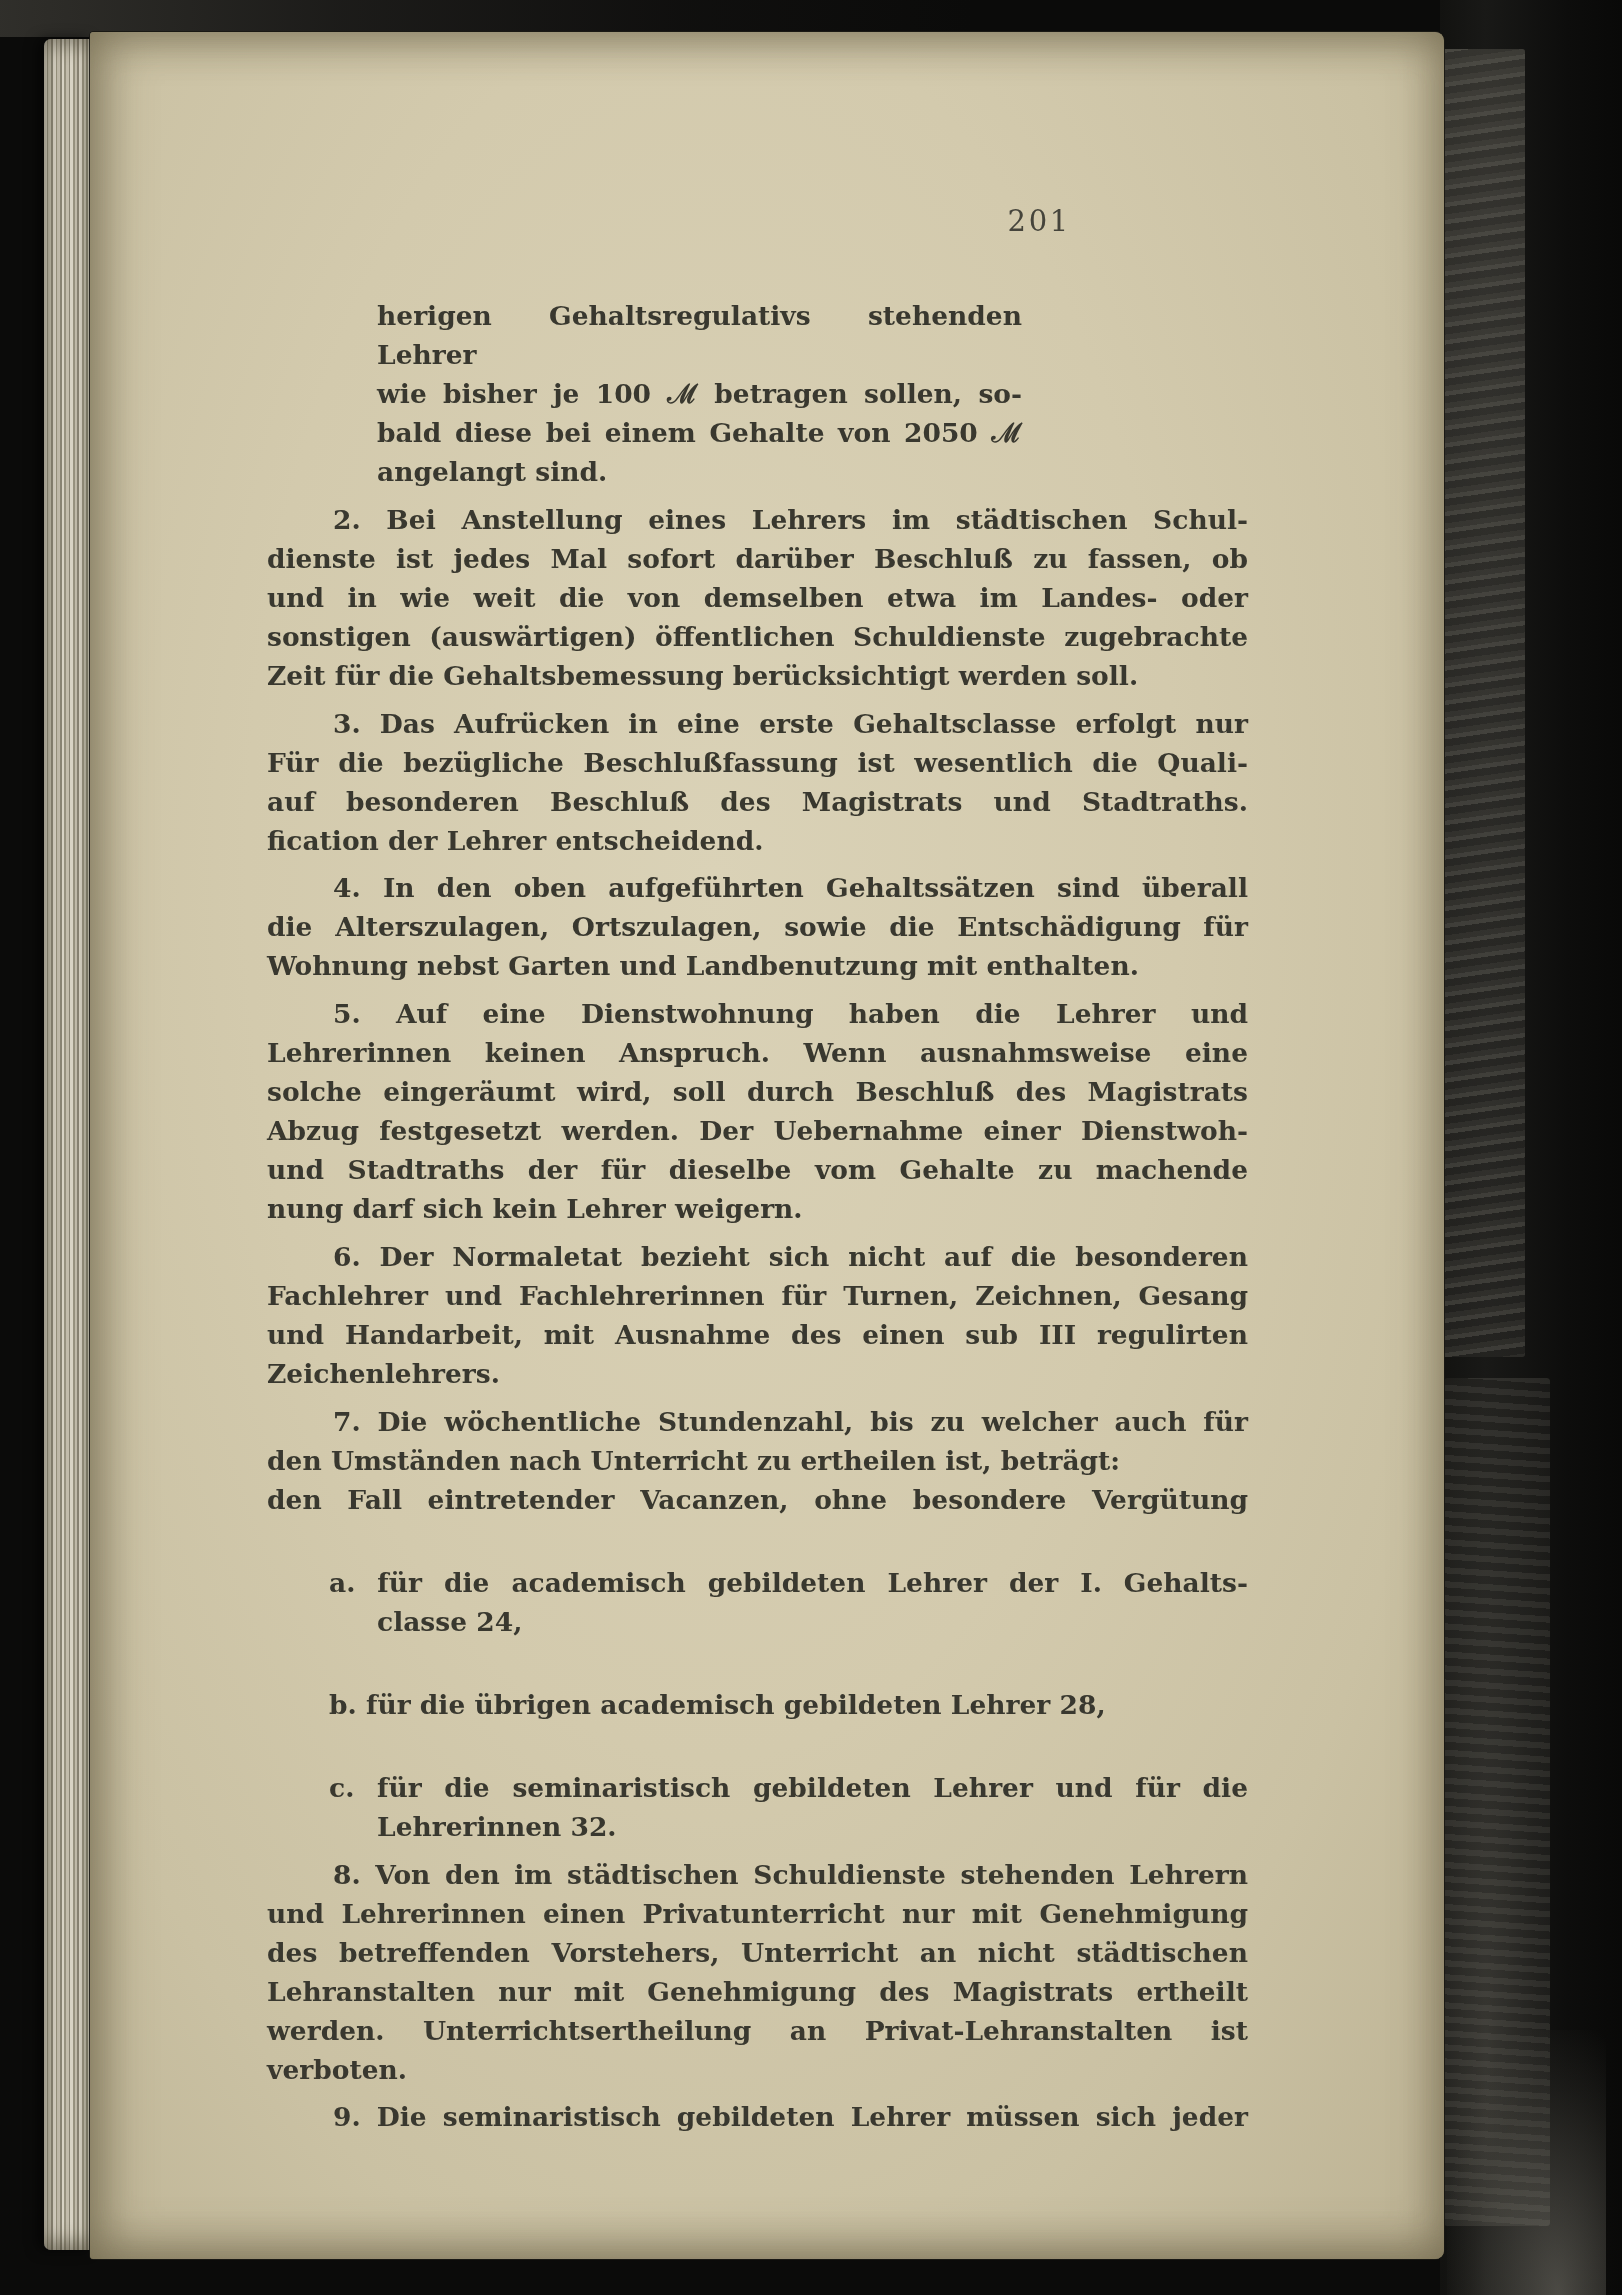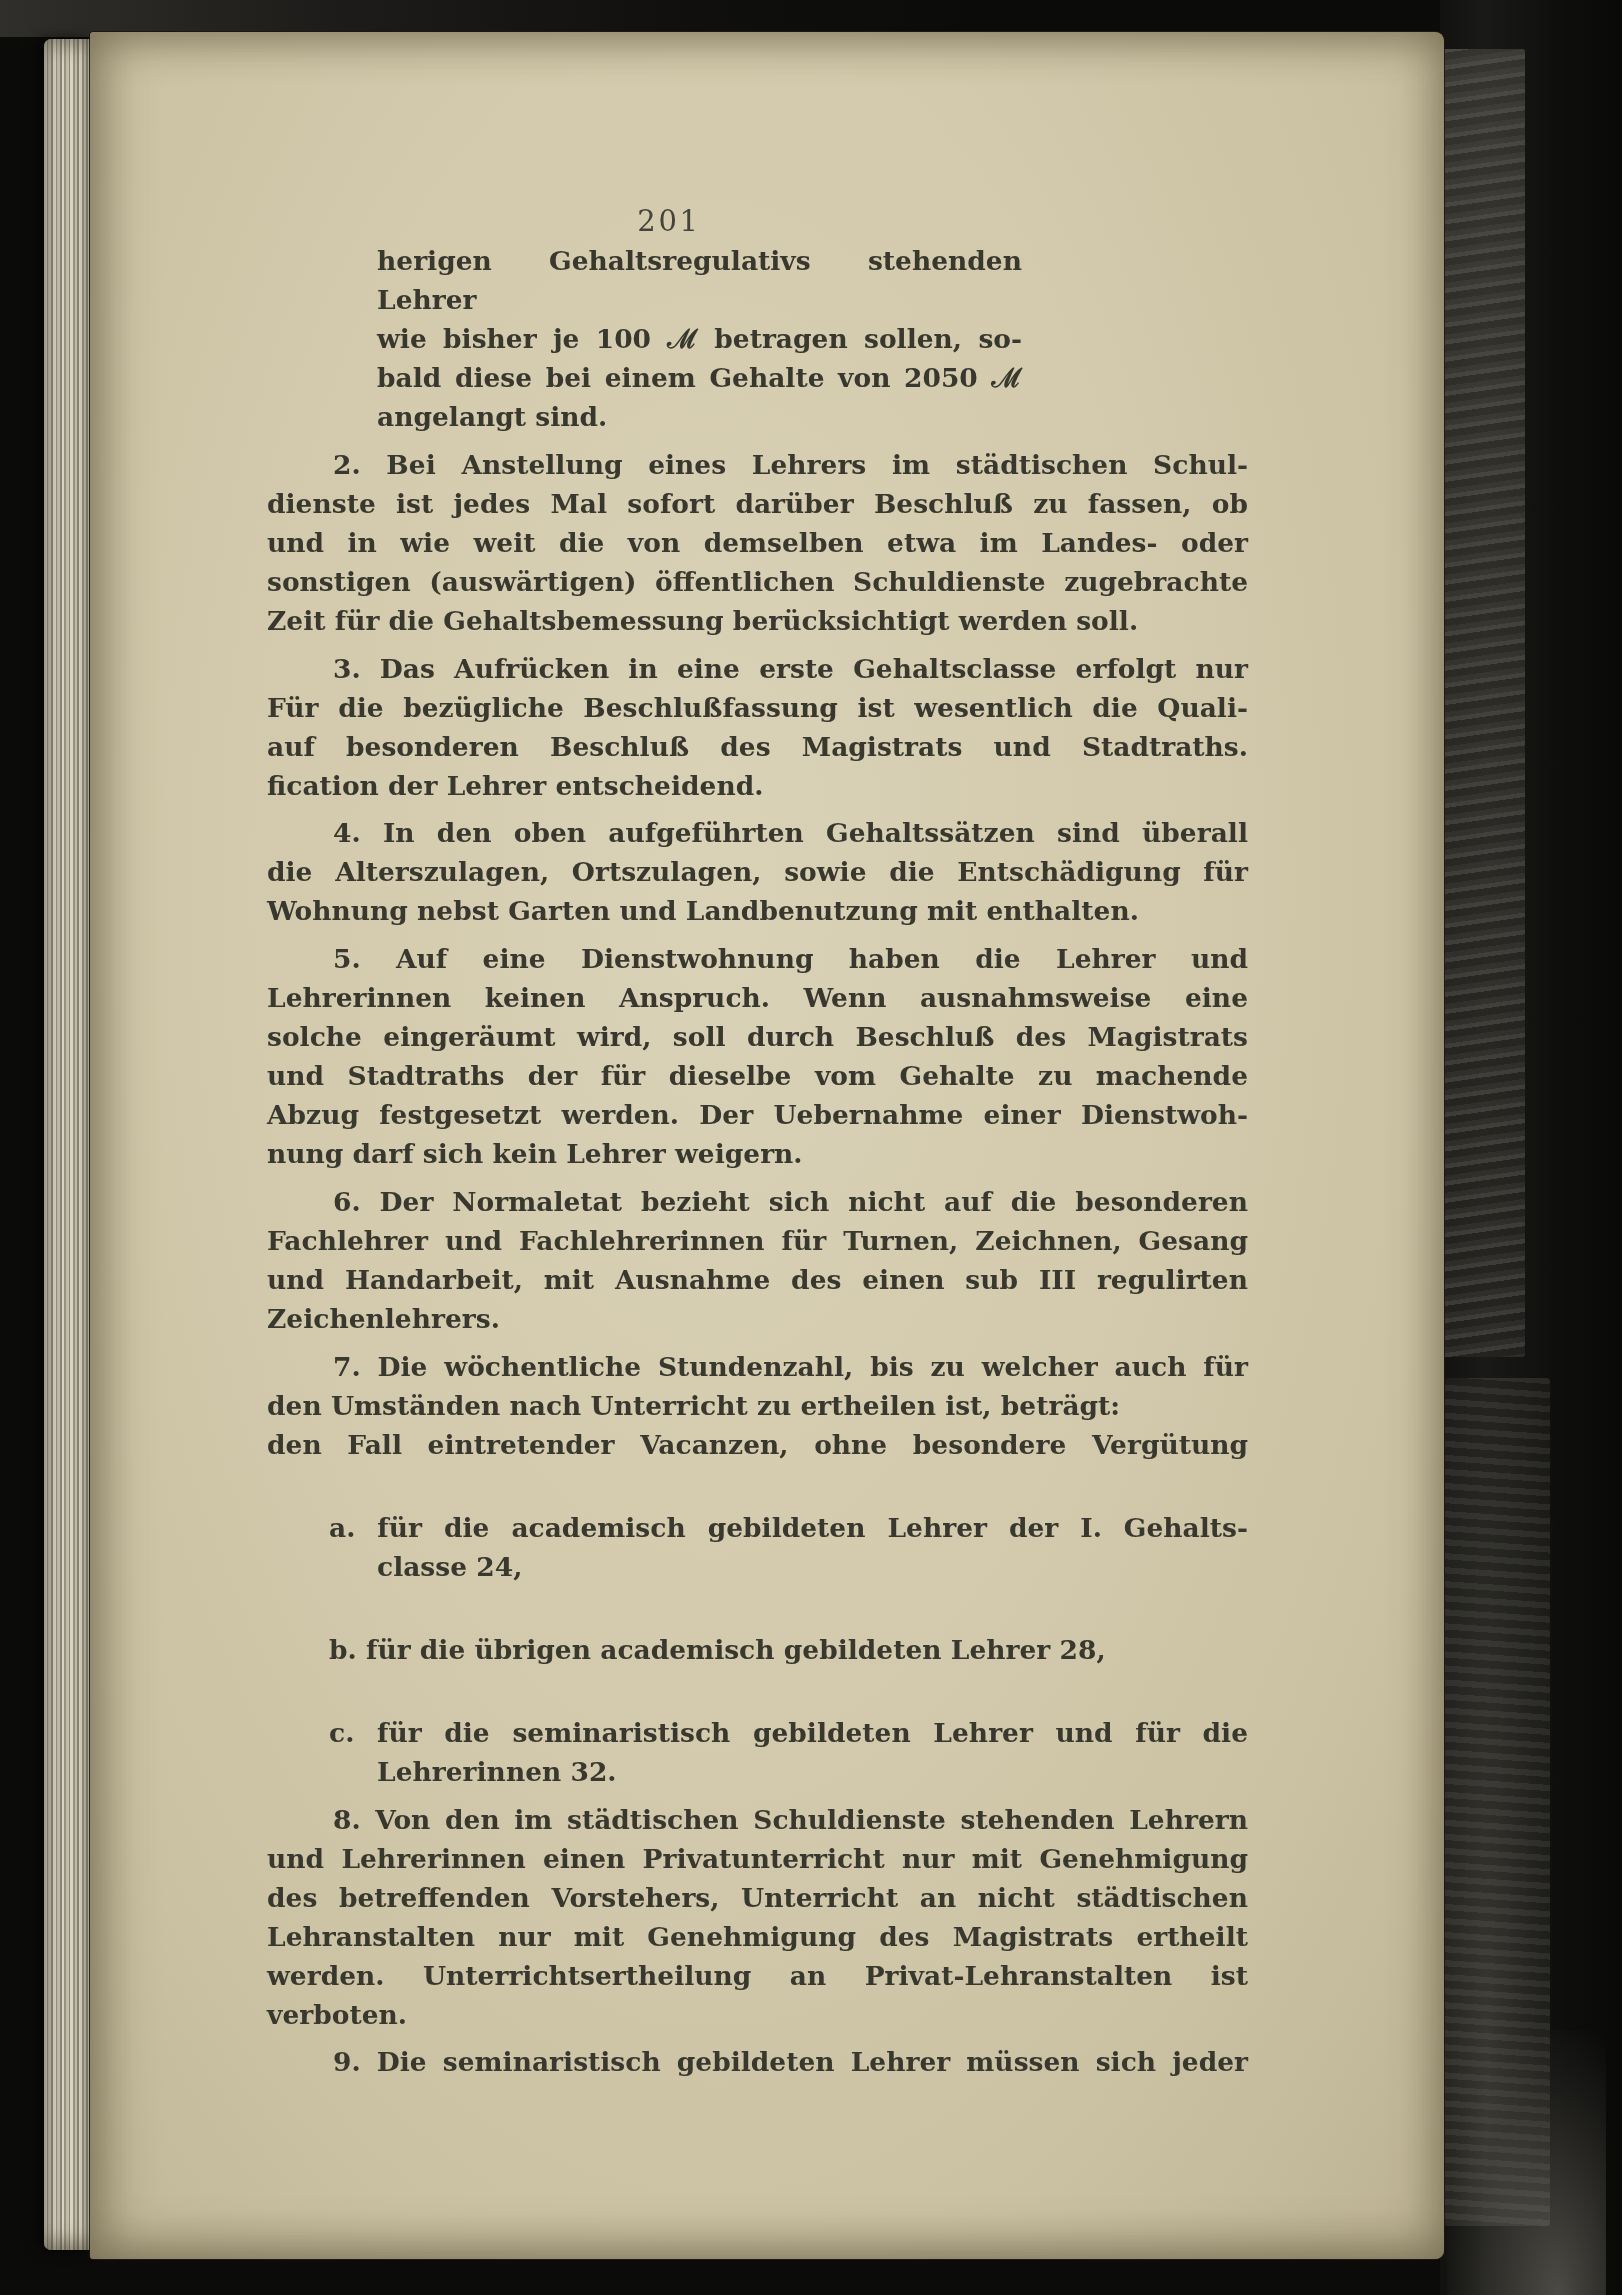--- a/index.html
+++ b/index.html
@@ -56,21 +56,21 @@
       inset 0 17.7px 34px rgba(100,90,64,.25),
       inset 0 -21px 39px rgba(100,90,64,.30),
       0 0 0 0.9px #191813;
   }
   .content{
     position:absolute;left:177px;top:170px;width:981px;
     color:#39382f;font-size:26.5px;line-height:39px;
     text-rendering:optimizeLegibility;
   }
   .page-num{
-    text-align:center;padding-right:177px;
+    text-align:right;padding-right:177px;margin-bottom:55px;
     font-size:29px;letter-spacing:2.7px;color:#45443b;
   }
   .line{text-align:justify;text-align-last:justify;font-weight:bold;}
   .line.last{text-align-last:left;}
   .para{margin-top:8.8px;}
   .para .line:first-child{padding-left:66px;}
   .quote{margin-left:110px;width:645px;}
   .list-item{margin-top:8.8px;}
   .list-item .line{padding-left:110px;}
   .list-item .line:first-child{padding-left:62px;margin-top:44px;}
@@ -111,22 +111,22 @@
       </div>
     <div class="para">
         <div class="line">4. In den oben aufgeführten Gehaltssätzen sind überall</div>
         <div class="line">die Alterszulagen, Ortszulagen, sowie die Entschädigung für</div>
         <div class="line last">Wohnung nebst Garten und Landbenutzung mit enthalten.</div>
       </div>
     <div class="para">
         <div class="line">5. Auf eine Dienstwohnung haben die Lehrer und</div>
         <div class="line">Lehrerinnen keinen Anspruch. Wenn ausnahmsweise eine</div>
         <div class="line">solche eingeräumt wird, soll durch Beschluß des Magistrats</div>
+        <div class="line">Abzug festgesetzt werden. Der Uebernahme einer Dienstwoh-</div>
         <div class="line">und Stadtraths der für dieselbe vom Gehalte zu machende</div>
-        <div class="line">Abzug festgesetzt werden. Der Uebernahme einer Dienstwoh-</div>
         <div class="line last">nung darf sich kein Lehrer weigern.</div>
       </div>
     <div class="para">
         <div class="line">6. Der Normaletat bezieht sich nicht auf die besonderen</div>
         <div class="line">Fachlehrer und Fachlehrerinnen für Turnen, Zeichnen, Gesang</div>
         <div class="line">und Handarbeit, mit Ausnahme des einen sub III regulirten</div>
         <div class="line last">Zeichenlehrers.</div>
       </div>
     <div class="para">
         <div class="line">7. Die wöchentliche Stundenzahl, bis zu welcher auch für</div>

